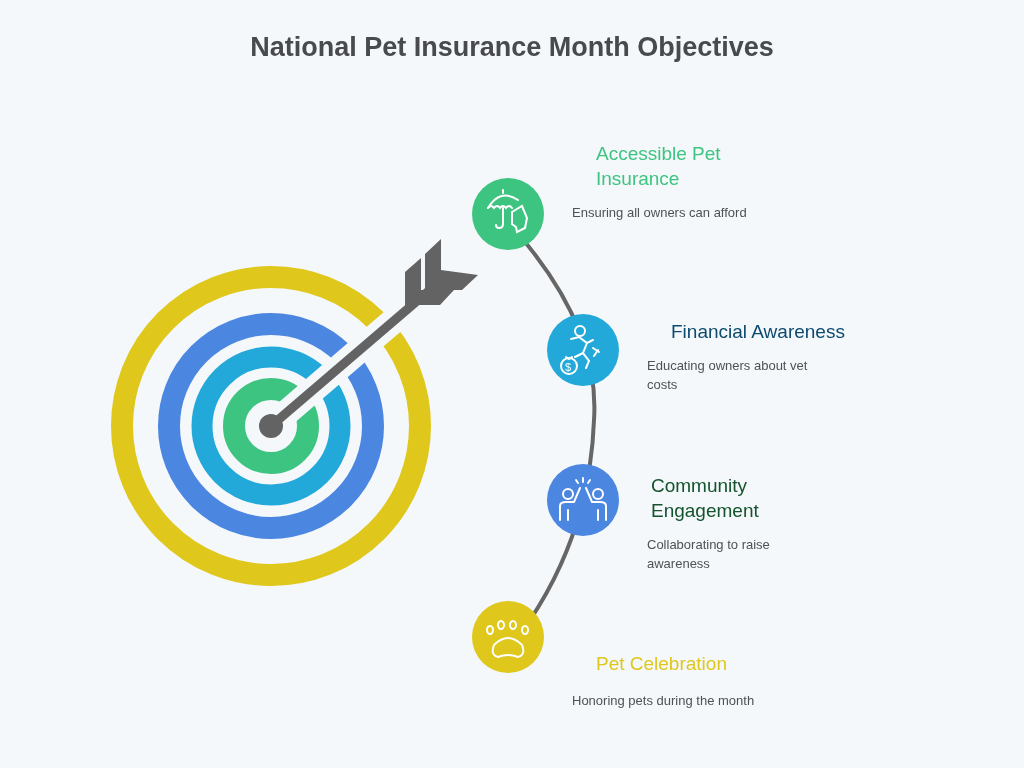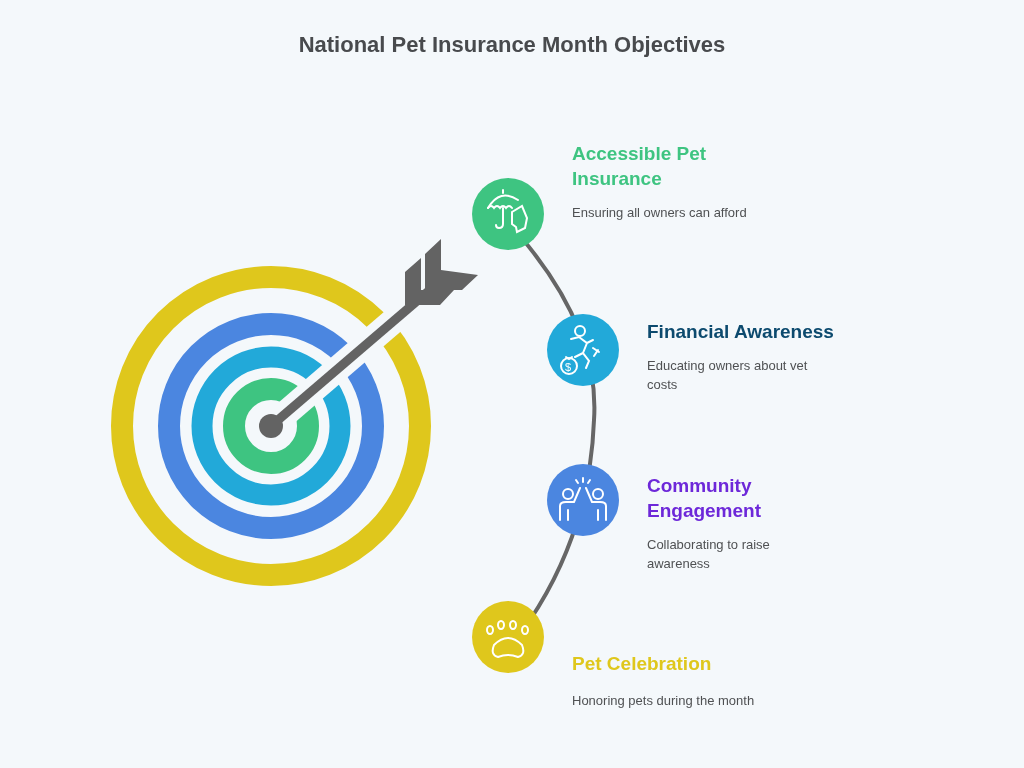--- a/index.html
+++ b/index.html
@@ -1,21 +1,21 @@
 <!DOCTYPE html>
 <html><head>
 <meta charset="utf-8">
 <style>
   html, body { margin:0; padding:0; }
   body { width:1024px; height:768px; background:#f4f8fb; position:relative; overflow:hidden;
          font-family:"Liberation Sans", "DejaVu Sans", sans-serif; }
   .title { position:absolute; left:0; width:1024px; top:32px; text-align:center;
-           font-size:22px; font-weight:bold; color:#484a4d; }
+           font-size:27px; font-weight:bold; color:#484a4d; }
   svg.art { position:absolute; left:0; top:0; }
-  .item-title { position:absolute; font-size:19px; font-weight:bold; line-height:25px; }
+  .item-title { position:absolute; font-size:19px; font-weight:normal; line-height:25px;margin-left:24px; }
   .item-desc { position:absolute; font-size:13px; color:#4f5153; line-height:19px; }
 </style>
 </head>
 <body>
 
 <div class="title">National Pet Insurance Month Objectives</div>
 
 <svg class="art" width="1024" height="768" viewBox="0 0 1024 768">
 
   <path d="M 520 236 Q 600 330 594 420 Q 590 530 530 620" fill="none" stroke="#666666" stroke-width="4"></path>
@@ -89,21 +89,21 @@
 </div>
 
 <div class="item-title" style="left:647px; top:319px; color:#0c4a6e;">
   <div>Financial Awareness</div>
 </div>
 <div class="item-desc" style="left:647px; top:356px;">
   <div>Educating owners about vet</div>
   <div>costs</div>
 </div>
 
-<div class="item-title" style="left:647px; top:473px; color:#6d28d9;">
+<div class="item-title" style="left:627px; top:473px; color:#14532d;">
   <div>Community</div>
   <div>Engagement</div>
 </div>
 <div class="item-desc" style="left:647px; top:535px;">
   <div>Collaborating to raise</div>
   <div>awareness</div>
 </div>
 
 <div class="item-title" style="left:572px; top:651px; color:#dfc71c;">
   <div>Pet Celebration</div>

